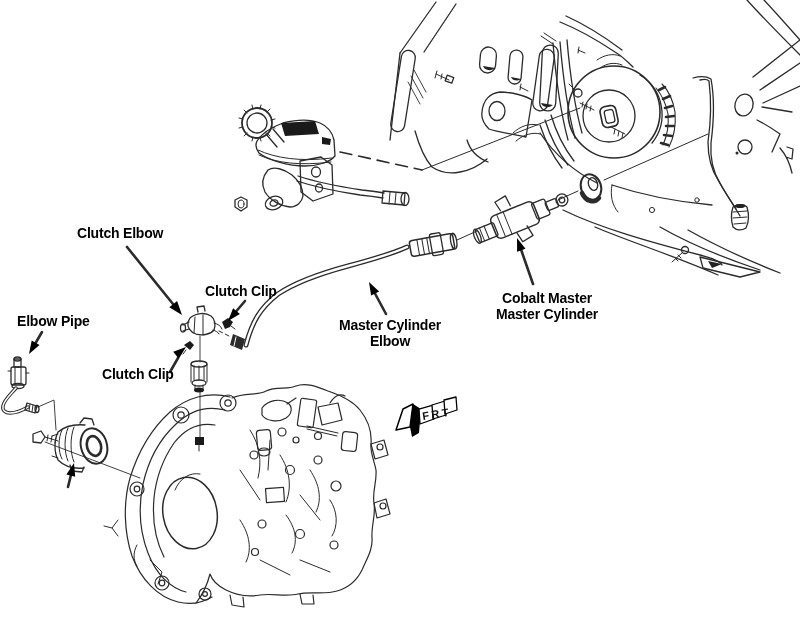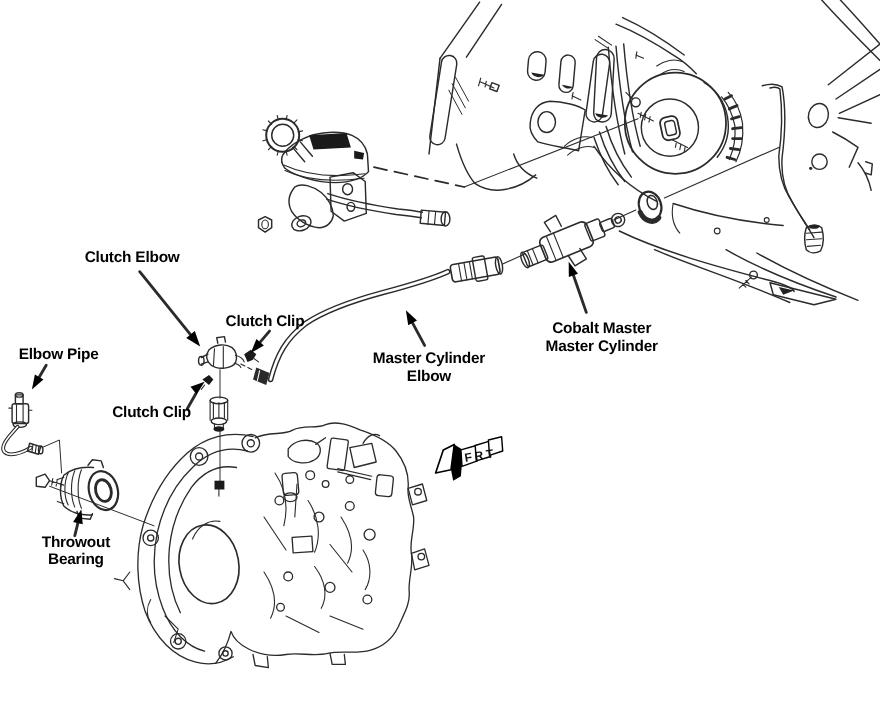--- a/index.html
+++ b/index.html
@@ -329,18 +329,14 @@
   <div class="lbl center" style="left:334px;top:317px;width:112px;">
     <div>Master Cylinder</div>
     <div>Elbow</div>
   </div>
 
   <div class="lbl center" style="left:489px;top:290px;width:116px;">
     <div>Cobalt Master</div>
     <div>Master Cylinder</div>
   </div>
 
-  <div class="lbl center" style="left:32px;top:484px;width:74px;">
-    <div>Throwout</div>
-    <div>Bearing</div>
-  </div>
 
 </div>
 
 </body></html>

